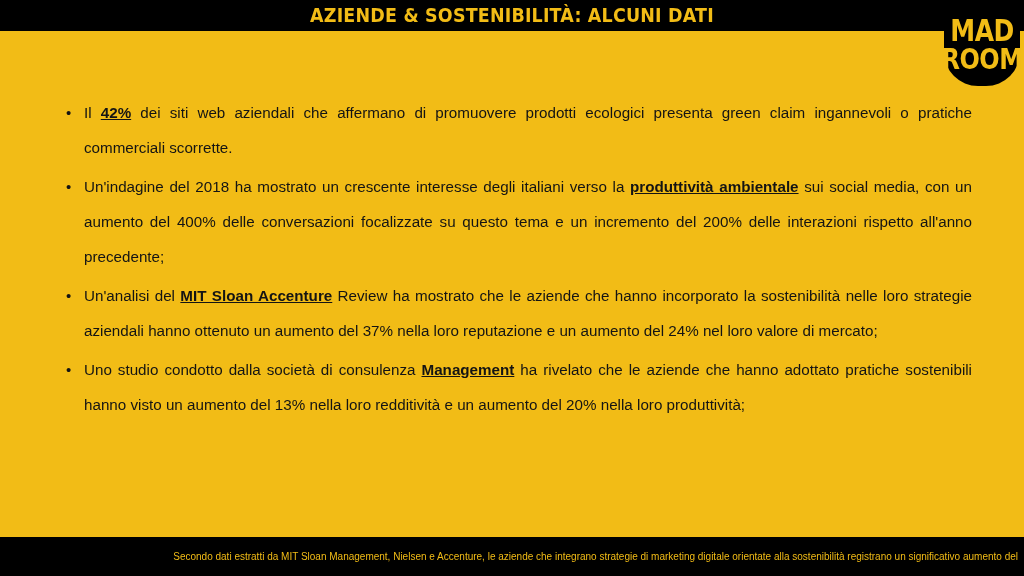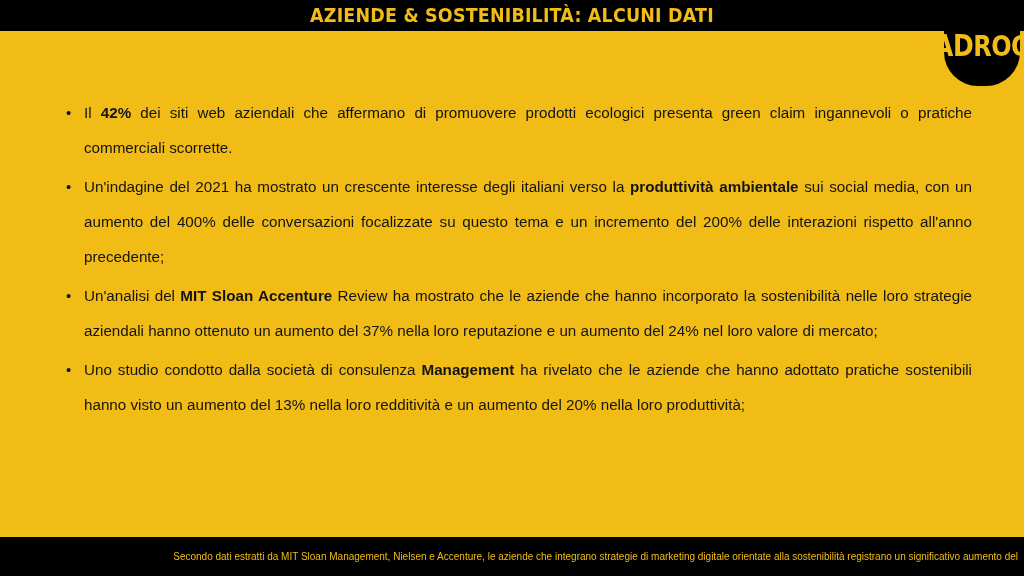--- a/index.html
+++ b/index.html
@@ -49,21 +49,21 @@
     position: absolute;
     top: 0;
     left: 944px;
     width: 76px;
     height: 86px;
     background: #000000;
     border-bottom-left-radius: 34px;
     border-bottom-right-radius: 34px;
     z-index: 7;
     display: flex;
-    flex-direction: row;
+    flex-direction: column;
     align-items: center;
     justify-content: center;
     padding-top: 4px;
     box-sizing: border-box;
   }
   .logo-line {
     color: #F2BC16;
     font-family: "DejaVu Sans", sans-serif;
     font-weight: bold;
     font-size: 25px;
@@ -105,20 +105,21 @@
     content: "\2022";
     position: absolute;
     left: 6px;
     top: 0;
     font-size: 15px;
     line-height: 35px;
     color: #141414;
   }
   .bullet-item b {
     font-weight: bold;
+    text-decoration: underline;
   }
 
   
   .footer-bar {
     position: absolute;
     left: 0;
     top: 537px;
     width: 1024px;
     height: 39px;
     background: #000000;
@@ -145,21 +146,21 @@
 <div class="header-title">AZIENDE &amp; SOSTENIBILITÀ: ALCUNI DATI</div>
 
 <div class="logo-badge">
   <div class="logo-line">MAD</div>
   <div class="logo-line second">ROOM</div>
 </div>
 
 <div class="slide-body">
   <ul class="bullet-list">
       <li class="bullet-item"><span>Il </span><b>42%</b><span> dei siti web aziendali che affermano di promuovere prodotti ecologici presenta green claim ingannevoli o pratiche commerciali scorrette.</span></li>
-      <li class="bullet-item"><span>Un'indagine del 2021 ha mostrato un crescente interesse degli italiani verso la </span><b>produttività ambientale</b><span> sui social media, con un aumento del 400% delle conversazioni focalizzate su questo tema e un incremento del 200% delle interazioni rispetto all'anno precedente;</span></li>
+      <li class="bullet-item"><span>Un'indagine del 2018 ha mostrato un crescente interesse degli italiani verso la </span><b>produttività ambientale</b><span> sui social media, con un aumento del 400% delle conversazioni focalizzate su questo tema e un incremento del 200% delle interazioni rispetto all'anno precedente;</span></li>
       <li class="bullet-item"><span>Un'analisi del </span><b>MIT Sloan Accenture</b><span> Review ha mostrato che le aziende che hanno incorporato la sostenibilità nelle loro strategie aziendali hanno ottenuto un aumento del 37% nella loro reputazione e un aumento del 24% nel loro valore di mercato;</span></li>
       <li class="bullet-item"><span>Uno studio condotto dalla società di consulenza </span><b>Management</b><span> ha rivelato che le aziende che hanno adottato pratiche sostenibili hanno visto un aumento del 13% nella loro redditività e un aumento del 20% nella loro produttività;</span></li>
     </ul>
 </div>
 
 <div class="footer-bar">
   <div class="footer-line">Secondo dati estratti da MIT Sloan Management, Nielsen e Accenture, le aziende che integrano strategie di marketing digitale orientate alla sostenibilità registrano un significativo aumento del</div>
 </div>
 
 </body></html>

